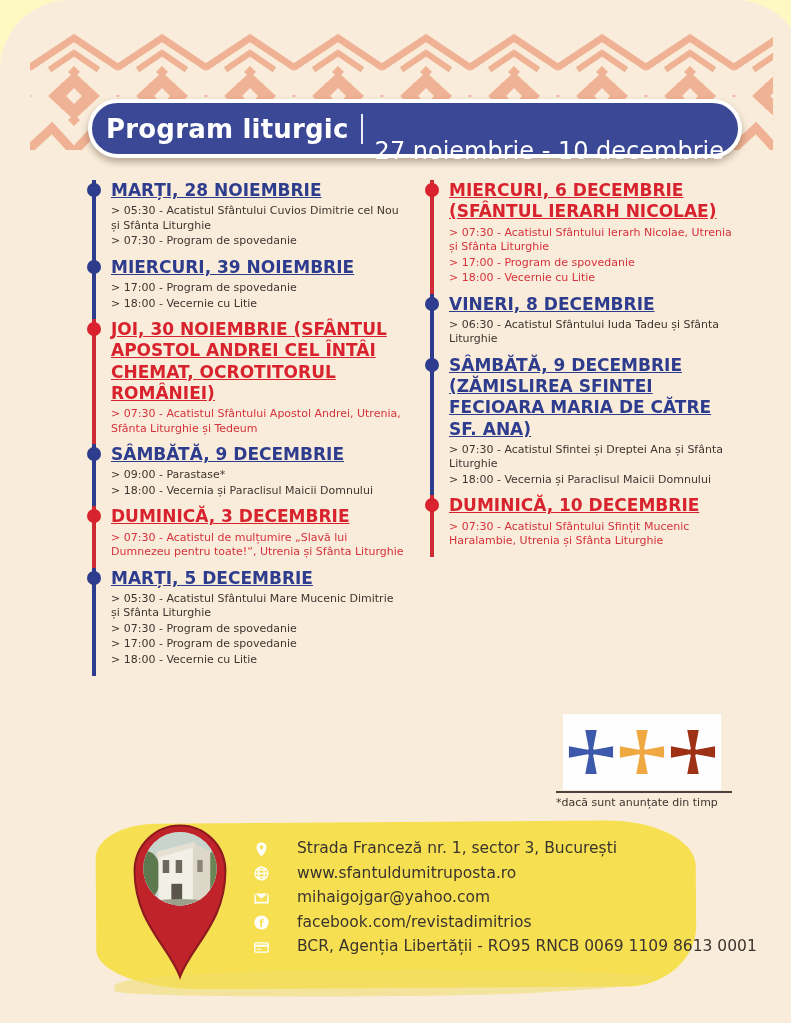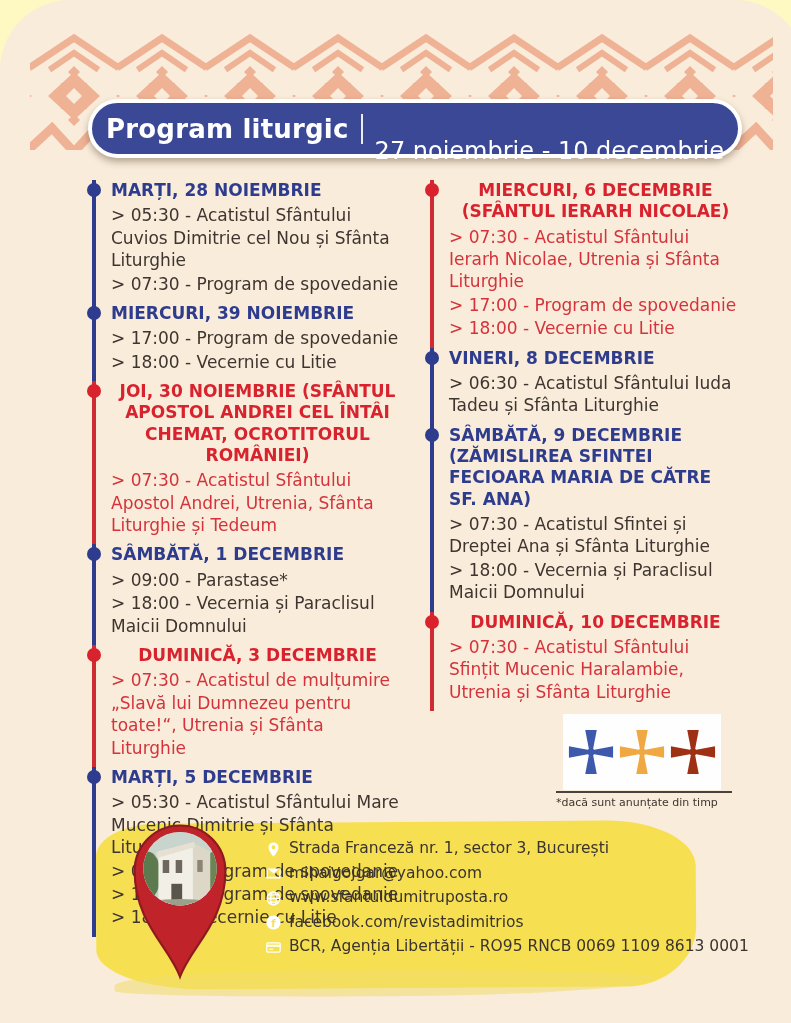--- a/index.html
+++ b/index.html
@@ -21,41 +21,41 @@
   .header-pill .range{font-size:24px;margin-top:44px;}
 
   
   .columns{position:absolute;left:92px;top:180px;width:650px;display:flex;gap:26px;z-index:2;}
   .col{width:312px;}
   .entry{position:relative;border-left:4.5px solid #2e3c8e;padding:0 0 7px 15px;}
   .entry.red{border-color:#cf2b33;}
   .entry.blue{border-color:#2e3c8e;}
   .dot{position:absolute;left:-9.5px;top:3px;width:14px;height:14px;border-radius:50%;background:#2e3c8e;}
   .entry.red .dot{background:#d8232e;}
-  .day-h{font-weight:bold;font-size:17px;line-height:1.25;margin-bottom:3px;color:#2e3c8e;}
-  .entry.red .day-h{color:#d8232e;text-align:center;}
-  .item{font-size:17px;line-height:1.32;color:#3e3530;margin:1px 0;}
+  .day-h{font-weight:bold;font-size:17px;line-height:1.25;margin-bottom:3px;color:#2e3c8e;text-decoration:underline;}
+  .entry.red .day-h{color:#d8232e;}
+  .item{font-size:11px;line-height:1.32;color:#3e3530;margin:1px 0;}
   .item.red{color:#d5323b;}
 
   
   .crosses-box{position:absolute;left:563px;top:714px;width:158px;height:76px;background:#fefefe;
     display:flex;align-items:center;justify-content:center;gap:3px;z-index:3;}
   .crosses-box svg{width:48px;height:48px;}
   .footnote{position:absolute;left:556px;top:791px;border-top:2px solid #4a423c;padding-top:3px;
     font-size:11px;color:#3e3530;white-space:nowrap;z-index:3;width:176px;}
 
   
   .footer-brush{position:absolute;left:96px;top:822px;width:600px;height:166px;background:#f6e052;
     border-radius:60px 90px 70px 110px / 34px 46px 60px 40px;transform:rotate(-.4deg);}
   .footer-brush::after{content:"";position:absolute;left:18px;bottom:-8px;width:540px;height:26px;
     background:#f1dc6b;border-radius:40% 60% 50% 50%/60% 40% 70% 30%;opacity:.55;}
   .pin{position:absolute;left:126px;top:817px;width:108px;height:166px;z-index:6;}
   .pin svg{width:100%;height:100%;}
   .contact{position:absolute;left:252px;top:838px;z-index:6;display:flex;flex-direction:column;gap:2.5px;}
-  .contact-row{display:flex;align-items:center;gap:7px;min-height:22px;margin-left:12px;}
+  .contact-row{display:flex;align-items:center;gap:27px;min-height:22px;}
   .contact-row .cicon{width:18px;height:18px;flex:0 0 18px;display:flex;align-items:center;justify-content:center;}
   .contact-row .cicon svg{width:17px;height:17px;display:block;}
   .contact-row .ctext{font-size:15.5px;color:#3a332e;line-height:1.25;}
 </style>
 </head>
 <body>
 
 <div class="page">
   <div class="flyer"></div>
 
@@ -105,21 +105,21 @@
           <div class="item dark">&gt; 17:00 - Program de spovedanie</div>
           <div class="item dark">&gt; 18:00 - Vecernie cu Litie</div>
         </div>
         <div class="entry red">
           <span class="dot"></span>
           <div class="day-h">JOI, 30 NOIEMBRIE (SFÂNTUL APOSTOL ANDREI CEL ÎNTÂI CHEMAT, OCROTITORUL ROMÂNIEI)</div>
           <div class="item red">&gt; 07:30 - Acatistul Sfântului Apostol Andrei, Utrenia, Sfânta Liturghie și Tedeum</div>
         </div>
         <div class="entry blue">
           <span class="dot"></span>
-          <div class="day-h">SÂMBĂTĂ, 1 DECEMBRIE</div>
+          <div class="day-h">SÂMBĂTĂ, 9 DECEMBRIE</div>
           <div class="item dark">&gt; 09:00 - Parastase*</div>
           <div class="item dark">&gt; 18:00 - Vecernia și Paraclisul Maicii Domnului</div>
         </div>
         <div class="entry red">
           <span class="dot"></span>
           <div class="day-h">DUMINICĂ, 3 DECEMBRIE</div>
           <div class="item red">&gt; 07:30 - Acatistul de mulțumire „Slavă lui Dumnezeu pentru toate!“, Utrenia și Sfânta Liturghie</div>
         </div>
         <div class="entry blue">
           <span class="dot"></span>
@@ -214,39 +214,39 @@
       <div class="contact-row">
         <span class="cicon">
           <svg viewBox="0 0 24 24" fill="#fff">
             <path d="M12 2a7 7 0 0 0-7 7c0 5 7 13 7 13s7-8 7-13a7 7 0 0 0-7-7zm0 9.5A2.5 2.5 0 1 1 12 6a2.5 2.5 0 0 1 0 5.5z"></path>
           </svg>
         </span>
         <span class="ctext">Strada Franceză nr. 1, sector 3, București</span>
       </div>
       <div class="contact-row">
         <span class="cicon">
-          <svg viewBox="0 0 24 24" fill="#fff">
-            <path d="M2 5h20v14H2zm2 2.4v9.2h16V7.4l-8 6z" fill-rule="evenodd"></path>
-            <path d="M2 5l10 8L22 5" stroke="#f6e052" stroke-width="1.6" fill="none"></path>
-          </svg>
-        </span>
-        <span class="ctext">mihaigojgar@yahoo.com</span>
-      </div>
-      <div class="contact-row">
-        <span class="cicon">
           <svg viewBox="0 0 24 24" fill="none" stroke="#fff" stroke-width="1.8">
             <circle cx="12" cy="12" r="9"></circle>
             <ellipse cx="12" cy="12" rx="4" ry="9"></ellipse>
             <path d="M3 12h18M4.5 7h15M4.5 17h15"></path>
           </svg>
         </span>
         <span class="ctext">www.sfantuldumitruposta.ro</span>
       </div>
       <div class="contact-row">
         <span class="cicon">
+          <svg viewBox="0 0 24 24" fill="#fff">
+            <path d="M2 5h20v14H2zm2 2.4v9.2h16V7.4l-8 6z" fill-rule="evenodd"></path>
+            <path d="M2 5l10 8L22 5" stroke="#f6e052" stroke-width="1.6" fill="none"></path>
+          </svg>
+        </span>
+        <span class="ctext">mihaigojgar@yahoo.com</span>
+      </div>
+      <div class="contact-row">
+        <span class="cicon">
           <svg viewBox="0 0 24 24">
             <circle cx="12" cy="12" r="10" fill="#fff"></circle>
             <text x="12" y="18" text-anchor="middle" font-size="14" font-family="DejaVu Sans, sans-serif" font-weight="bold" fill="#f6e052">f</text>
           </svg>
         </span>
         <span class="ctext">facebook.com/revistadimitrios</span>
       </div>
       <div class="contact-row">
         <span class="cicon">
           <svg viewBox="0 0 24 24" fill="none" stroke="#fff" stroke-width="1.8">

